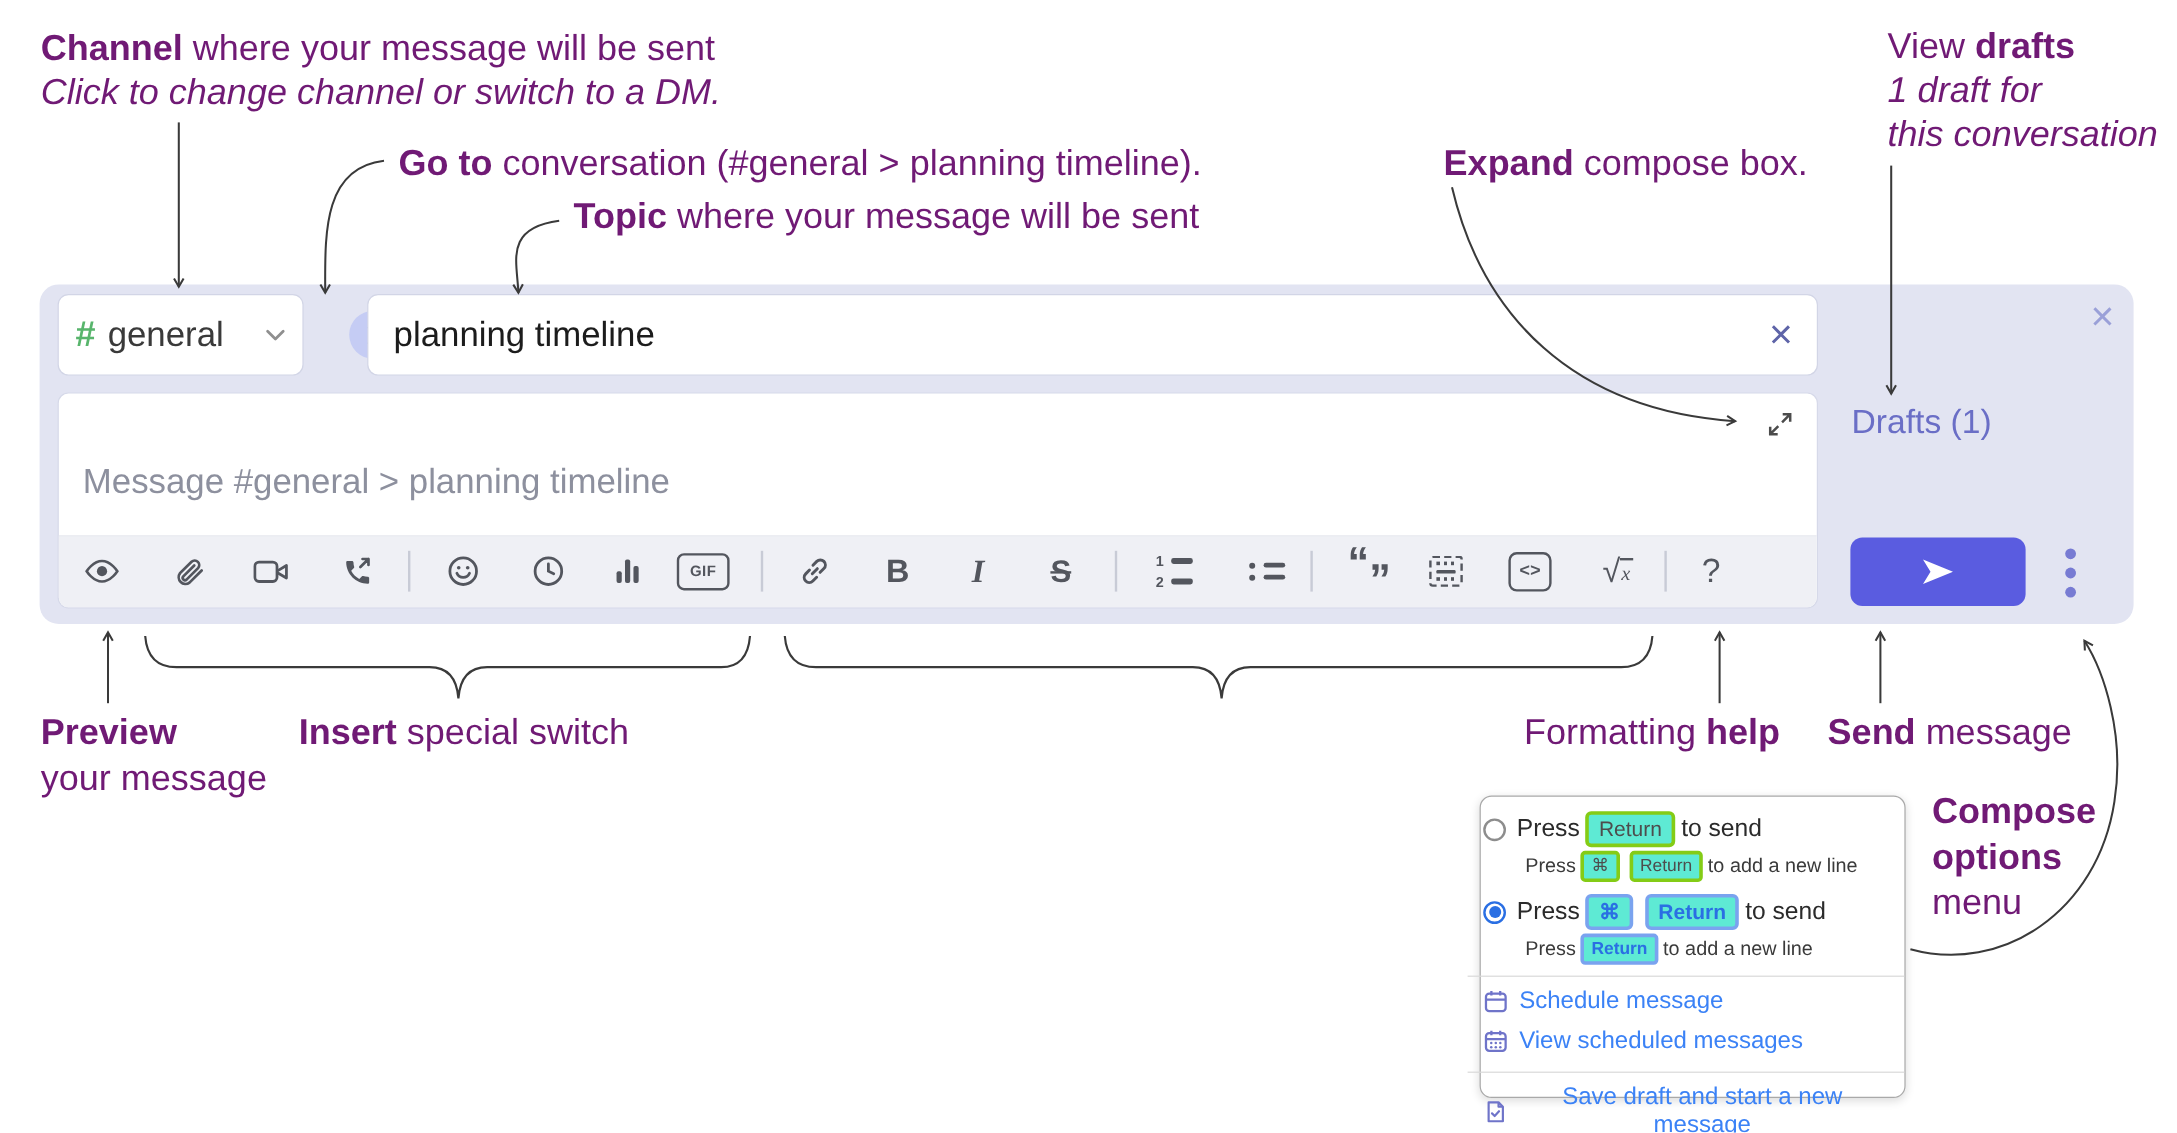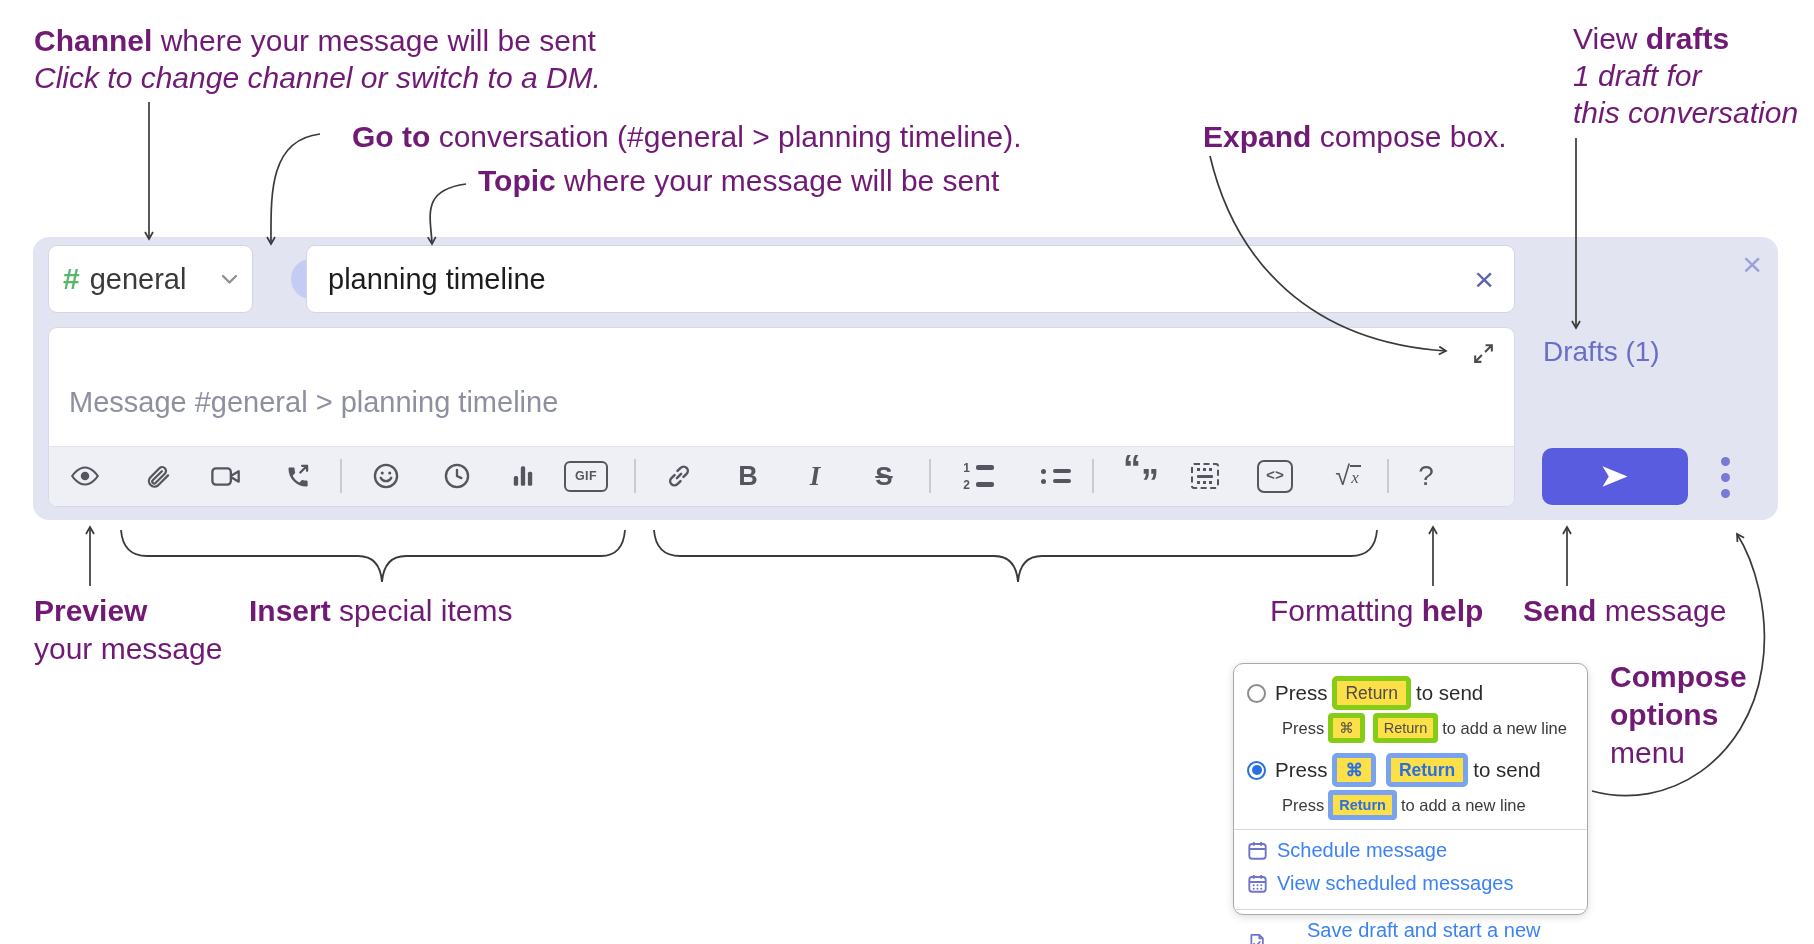--- a/index.html
+++ b/index.html
@@ -68,29 +68,29 @@
   .helpq{font-size:28px;color:#53565e;}
   .sendbtn{position:absolute;left:1509px;top:211px;width:146px;height:57px;background:#5a5ce0;
         border:none;border-radius:10px;cursor:pointer;display:flex;align-items:center;justify-content:center;}
   .morebtn{position:absolute;left:1676px;top:213px;width:32px;height:54px;border:none;background:none;
         cursor:pointer;display:flex;flex-direction:column;align-items:center;justify-content:center;gap:7px;}
   .moredot{width:9px;height:9px;border-radius:50%;background:#777bd3;}
   .draftslink{position:absolute;left:1510px;top:99px;font-size:28px;color:#6a6ec6;text-decoration:none;cursor:pointer;}
   
   .popup{position:absolute;left:1233px;top:663px;width:355px;height:252px;background:#fff;
         border:1px solid #a9a9a9;border-radius:10px;box-shadow:0 2px 8px rgba(0,0,0,.14);
-        box-sizing:border-box;padding:12px 15px 10px 13px;z-index:8;text-align:center;}
+        box-sizing:border-box;padding:12px 15px 10px 2px;z-index:8;text-align:center;}
   .optrow{display:flex;align-items:center;cursor:pointer;}
   .radio{width:15px;height:15px;border:2px solid #8d8d8d;border-radius:50%;margin-right:9px;flex:none;position:relative;}
   .radio.sel{border-color:#2a6fe3;}
   .radio.sel::after{content:"";position:absolute;left:2.5px;top:2.5px;width:10px;height:10px;border-radius:50%;background:#2a6fe3;}
   .optmain{font-size:20.5px;color:#2b2b2b;display:flex;align-items:center;}
   .optsub{font-size:16.5px;color:#3a3a3a;margin:3px 0 0 35px;display:flex;align-items:center;}
-  .kbd{display:inline-block;border:5px solid #84cc16;border-radius:5px;padding:0 8px;margin:0 5px;
-       font-size:17.5px;line-height:24px;color:#4d4d4d;background:#fde047;}
+  .kbd{display:inline-block;border:3px solid #84cc16;border-radius:5px;padding:0 8px;margin:0 5px;
+       font-size:17.5px;line-height:24px;color:#4d4d4d;background:#5eead4;}
   .kbd.sm{font-size:14.5px;line-height:20px;padding:0 6px;border-radius:4px;margin:0 4px;}
   .kbd.blue{border-color:#7aa3ef;color:#2a6fe3;font-weight:700;}
   .pdiv{border-top:1px solid #d9d9d9;margin:9px -15px 4px -13px;}
   .mitem{display:flex;align-items:center;gap:9px;padding:5px 0;font-size:20px;color:#3b82f6;cursor:pointer;}
 </style>
 </head>
 <body>
 
 <div id="stage">
 
@@ -112,21 +112,21 @@
       <path d="M1592,791 C1668,812 1748,760 1762,668 C1771,612 1753,559 1737,534" marker-end="url(#arw)"></path>
       <path d="M121,530 Q123,556 147,556 L358,556 Q380,556 382,582 Q384,556 406,556 L601,556 Q623,556 625,530" stroke-width="1.8"></path>
       <path d="M654,530 Q656,556 680,556 L994,556 Q1016,556 1018,582 Q1020,556 1042,556 L1351,556 Q1375,556 1377,530" stroke-width="1.8"></path>
     </g>
   </svg>
 
   <div class="ann" style="left:34px;top:22px;">
     <div><b>Channel</b><span> where your message will be sent</span></div>
     <div class="it">Click to change channel or switch to a DM.</div>
   </div>
-  <div class="ann" style="left:332px;top:118px;margin-left:20px;">
+  <div class="ann" style="left:332px;top:118px;">
     <b>Go to</b><span> conversation (#general &gt; planning timeline).</span>
   </div>
   <div class="ann" style="left:478px;top:162px;">
     <b>Topic</b><span> where your message will be sent</span>
   </div>
   <div class="ann" style="left:1203px;top:118px;">
     <b>Expand</b><span> compose box.</span>
   </div>
   <div class="ann" style="left:1557px;top:20px;margin-left:16px;">
     <div><span>View </span><b>drafts</b></div>
@@ -297,21 +297,21 @@
       <span class="moredot"></span>
       <span class="moredot"></span>
     </button>
   </div>
 
   <div class="ann" style="left:34px;top:592px;line-height:38px;">
     <div><b>Preview</b></div>
     <div>your message</div>
   </div>
   <div class="ann" style="left:249px;top:592px;">
-    <b>Insert</b><span> special items</span>
+    <b>Insert</b><span> special switch</span>
   </div>
   <div class="ann" style="left:1270px;top:592px;">
     <span>Formatting </span><b>help</b>
   </div>
   <div class="ann" style="left:1523px;top:592px;">
     <b>Send</b><span> message</span>
   </div>
   <div class="ann" style="left:1610px;top:658px;line-height:38px;">
     <div><b>Compose</b></div>
     <div><b>options</b></div>

